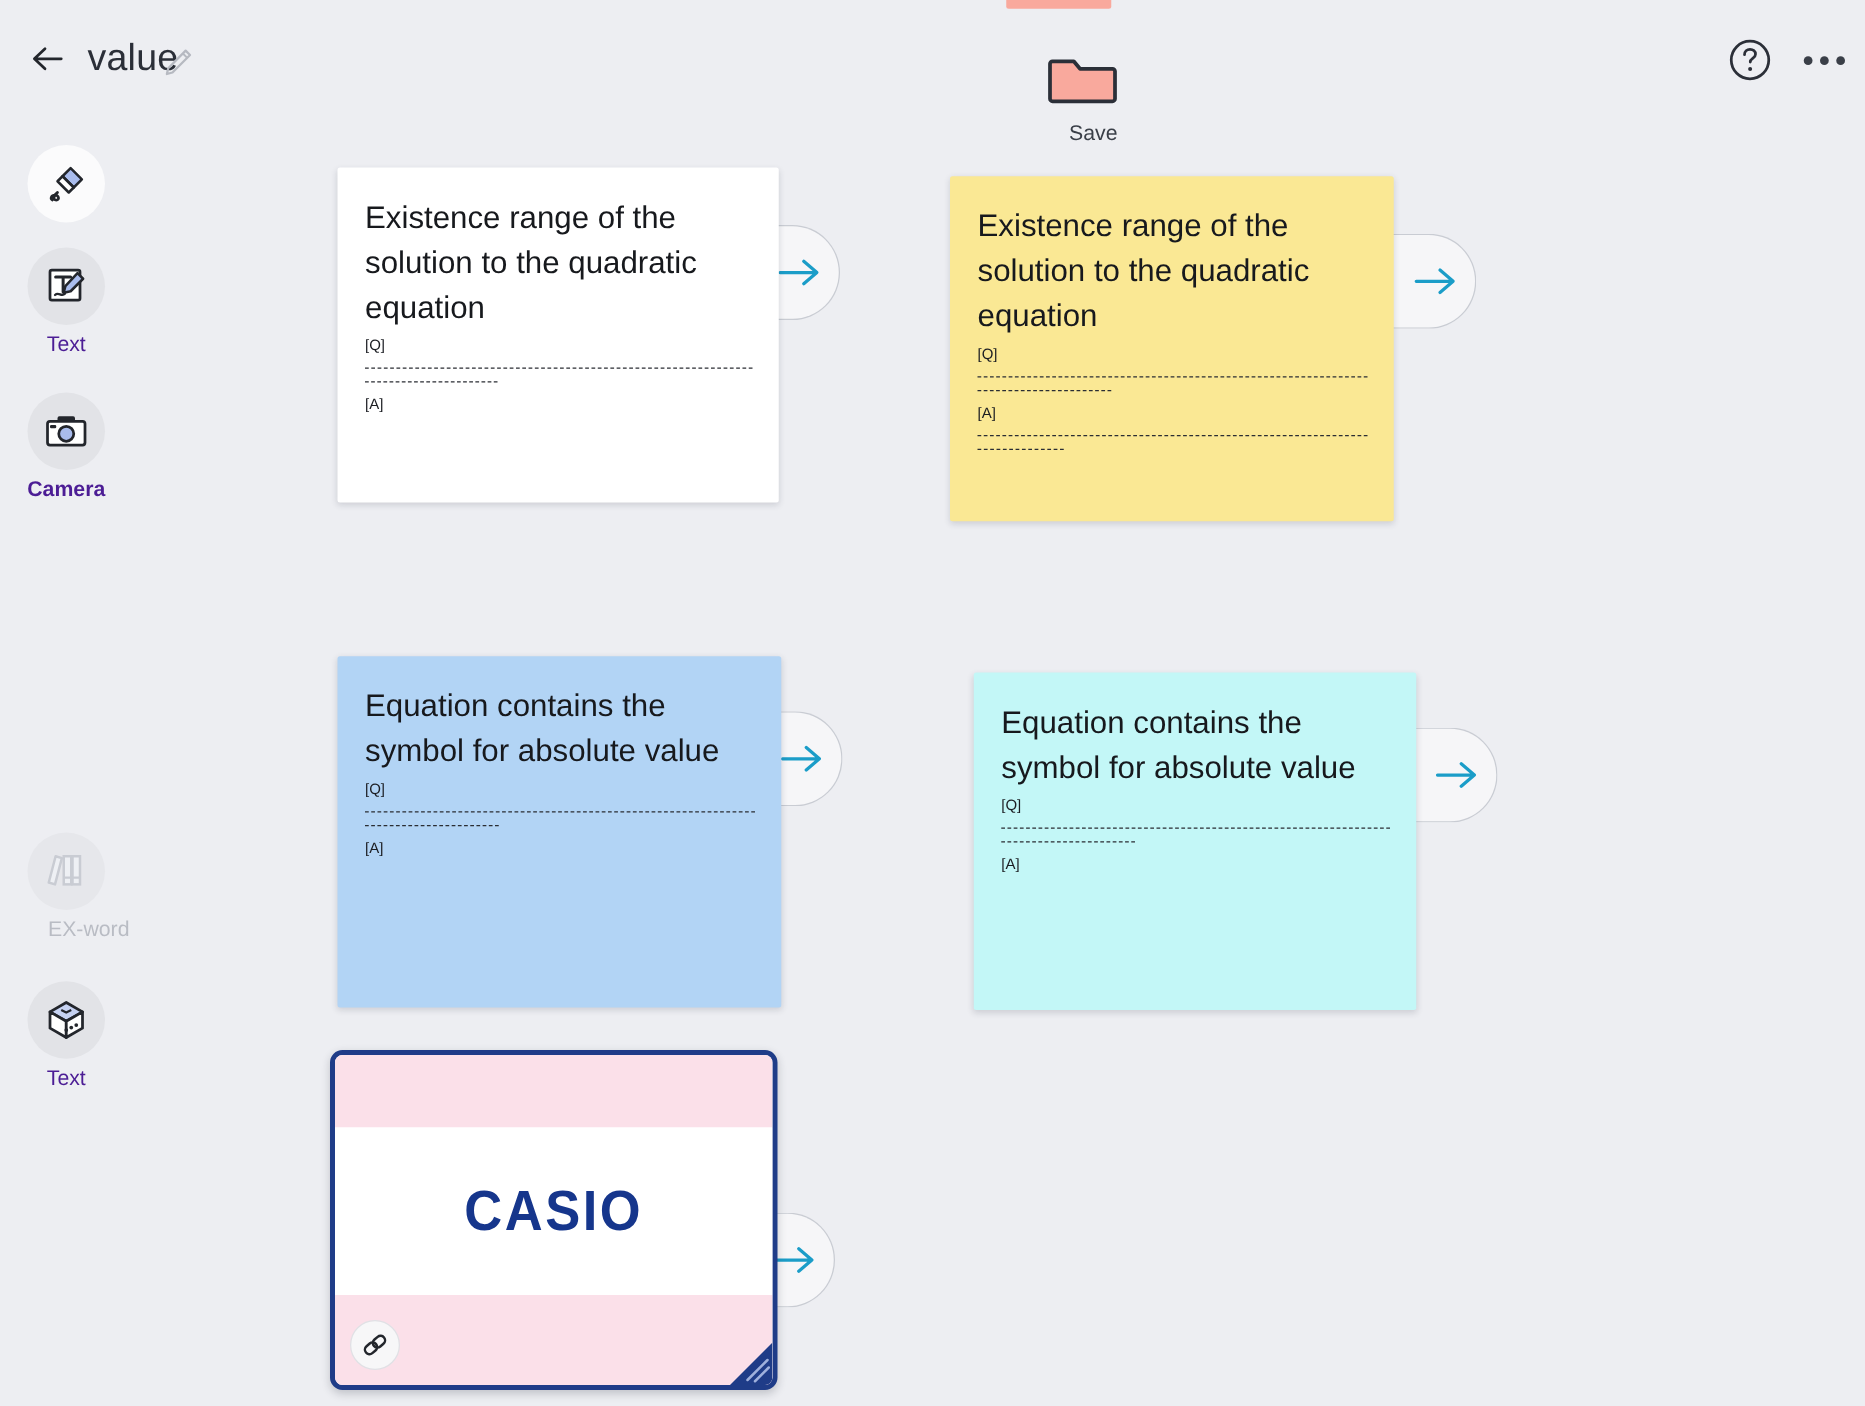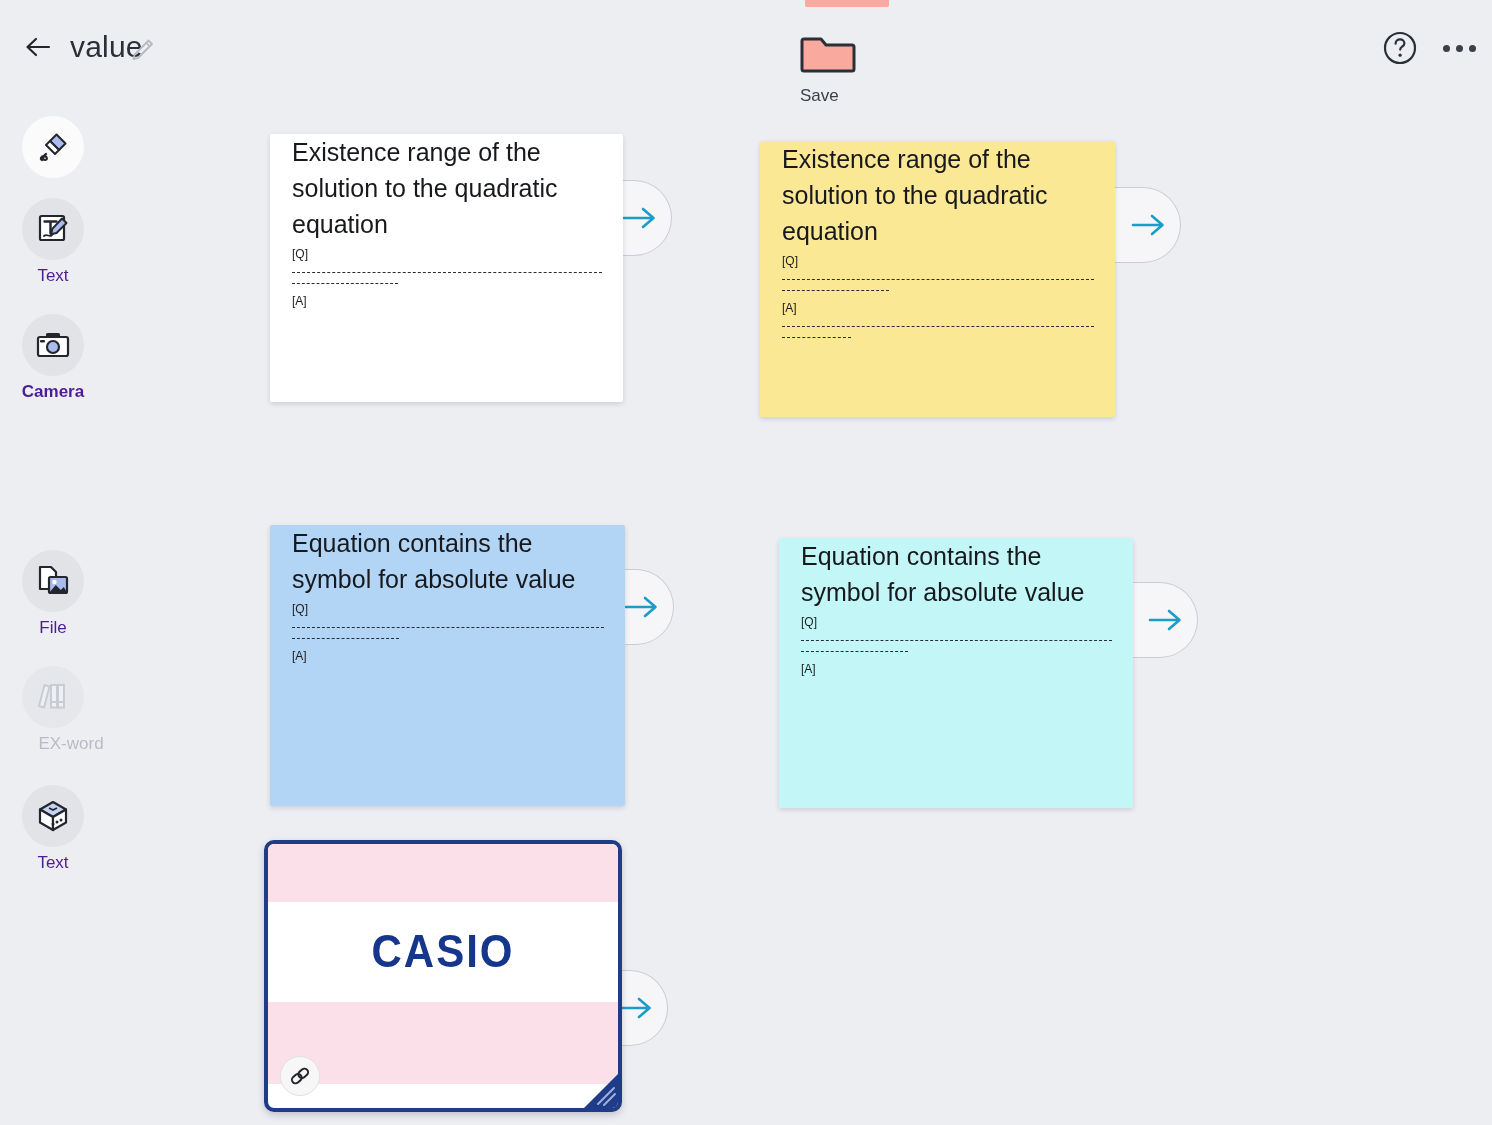--- a/index.html
+++ b/index.html
@@ -25,22 +25,22 @@
   }
   #doc-title {
     position: absolute; left: 70px; top: 30px;
     font-size: 30px; color: #2b2f38; letter-spacing: .2px;
   }
   #edit-pencil {
     position: absolute; left: 128px; top: 36px; width: 28px; height: 28px;
     cursor: pointer;
   }
   #save-btn {
-    position: absolute; left: 800px; top: 30px; width: 94px;
-    text-align: left; cursor: pointer;
+    position: absolute; left: 800px; top: 40px; width: 94px;
+    text-align: right; cursor: pointer;
   }
   #save-btn .save-label {
     display:block; margin-top: 6px; font-size: 17px; color: #3a3f48;
   }
   #help-btn {
     position: absolute; left: 1381px; top: 29px; width: 38px; height: 38px; cursor: pointer;
   }
   #more-btn {
     position: absolute; left: 1437px; top: 33px; width: 44px; height: 30px;
     text-align: center; cursor: pointer;
@@ -88,21 +88,21 @@
   .arrow-pill svg { margin-left: 8px; }
 
   .note {
     position: absolute; z-index: 2;
     border-radius: 2px;
     box-shadow: 0 2px 5px rgba(40,45,60,.16);
     overflow: hidden;
   }
   .note .note-title {
     font-size: 25px; line-height: 36px; color: #17191d;
-    padding: 0 16px 0 22px; 
+    padding: 0 16px 0 22px; margin-top: 22px;
     font-family: "Liberation Sans", sans-serif;
   }
   .note .qa { padding: 0 18px 0 22px; margin-top: 4px; }
   .qa-tag { font-size: 12px; color: #1b1d22; line-height: 16px; }
   .dline { border-top: 1px dashed #2a2d33; margin: 10px 0 9px 0; height: 0; }
   .dline.w100 { width: 99%; }
   .dline.w33  { width: 34%; }
   .dline.w22  { width: 22%; }
 
   
@@ -211,31 +211,20 @@
         <rect x="6" y="13" width="30" height="19" rx="2" fill="#fff" stroke="#23262c" stroke-width="2.2"></rect>
         <path d="M14 13 v-2.5 a1.5 1.5 0 0 1 1.5-1.5 h11 a1.5 1.5 0 0 1 1.5 1.5 V13 z" fill="#23262c"></path>
         <circle cx="21" cy="23" r="6" fill="#a9bced" stroke="#23262c" stroke-width="2.2"></circle>
         <rect x="8" y="16" width="5" height="2.5" rx="1" fill="#23262c"></rect>
       </svg>
     </div>
     <span class="side-label">Camera</span>
   </div>
 
 
-  <div class="side-item" style="top:440px;">
-    <div class="side-circle">
-      <svg width="42" height="42" viewBox="0 0 42 42">
-        <path d="M8 7 h11 l5 5 v17 H8 z" fill="#fff" stroke="#23262c" stroke-width="2.2" stroke-linejoin="round"></path>
-        <rect x="17" y="17" width="18" height="16" rx="1.5" fill="#a9bced" stroke="#23262c" stroke-width="2.2"></rect>
-        <circle cx="22.5" cy="22" r="2.2" fill="#fff"></circle>
-        <path d="M17.8 32 l6-7 5 5 3-3 3 5" fill="#23262c"></path>
-      </svg>
-    </div>
-    <span class="side-label">File</span>
-  </div>
 
   <div class="side-item disabled" style="top:556px;">
     <div class="side-circle">
       <svg width="42" height="42" viewBox="0 0 42 42">
         <path d="M12.5 9 l5 1.5 -5.5 21 -5-1.5 z" fill="#eef0f4" stroke="#c9ccd3" stroke-width="2" stroke-linejoin="round"></path>
         <rect x="19" y="9" width="6" height="22.5" fill="#eef0f4" stroke="#c9ccd3" stroke-width="2"></rect>
         <rect x="26" y="9" width="6" height="22.5" fill="#eef0f4" stroke="#c9ccd3" stroke-width="2"></rect>
         <path d="M19 26 h6 M26 26 h6" stroke="#c9ccd3" stroke-width="1.8"></path>
       </svg>
     </div>
@@ -331,21 +320,21 @@
   </div>
 
   <div class="card-wrap" style="left:158px; top:730px;">
     <div class="arrow-pill" style="left:332px; top:130px;">
       <svg width="40" height="30" viewBox="0 0 40 30">
         <path d="M4 15 H33 M23 6 L33.5 15 L23 24" fill="none" stroke="#1b9dc8" stroke-width="2.6" stroke-linecap="round" stroke-linejoin="round"></path>
       </svg>
     </div>
     <div class="note selected" style="width:358px; height:272px; background:#ffffff; position:absolute;">
       <div class="casio-band" style="height:58px;"></div>
-      <div class="casio-mid" style="height:100px;align-items:center;">
+      <div class="casio-mid" style="height:134px;align-items:center;">
         <span class="casio-logo">CASIO</span>
       </div>
       <div class="casio-band" style="height:82px;"></div>
 
       <div class="link-chip">
         <svg width="24" height="24" viewBox="0 0 24 24">
           <g transform="rotate(-40 12 12)">
             <rect x="2.6" y="8.4" width="10.5" height="7.2" rx="3.6" fill="none" stroke="#23262c" stroke-width="2"></rect>
             <rect x="10.9" y="8.4" width="10.5" height="7.2" rx="3.6" fill="none" stroke="#23262c" stroke-width="2"></rect>
           </g>

